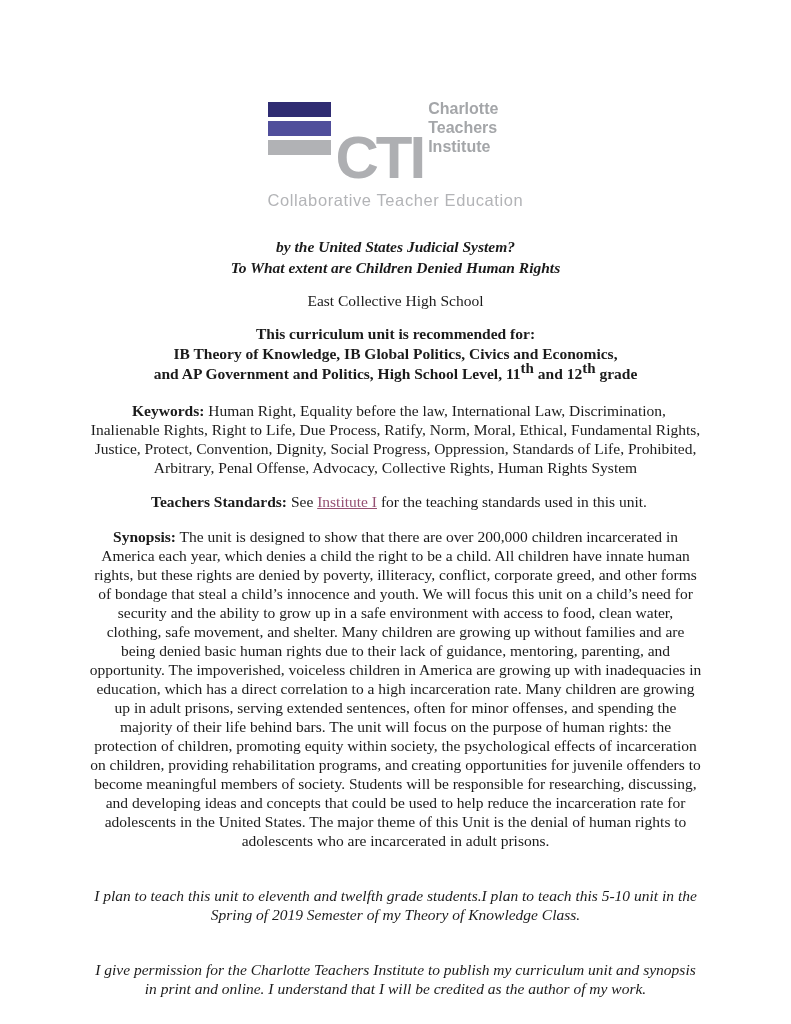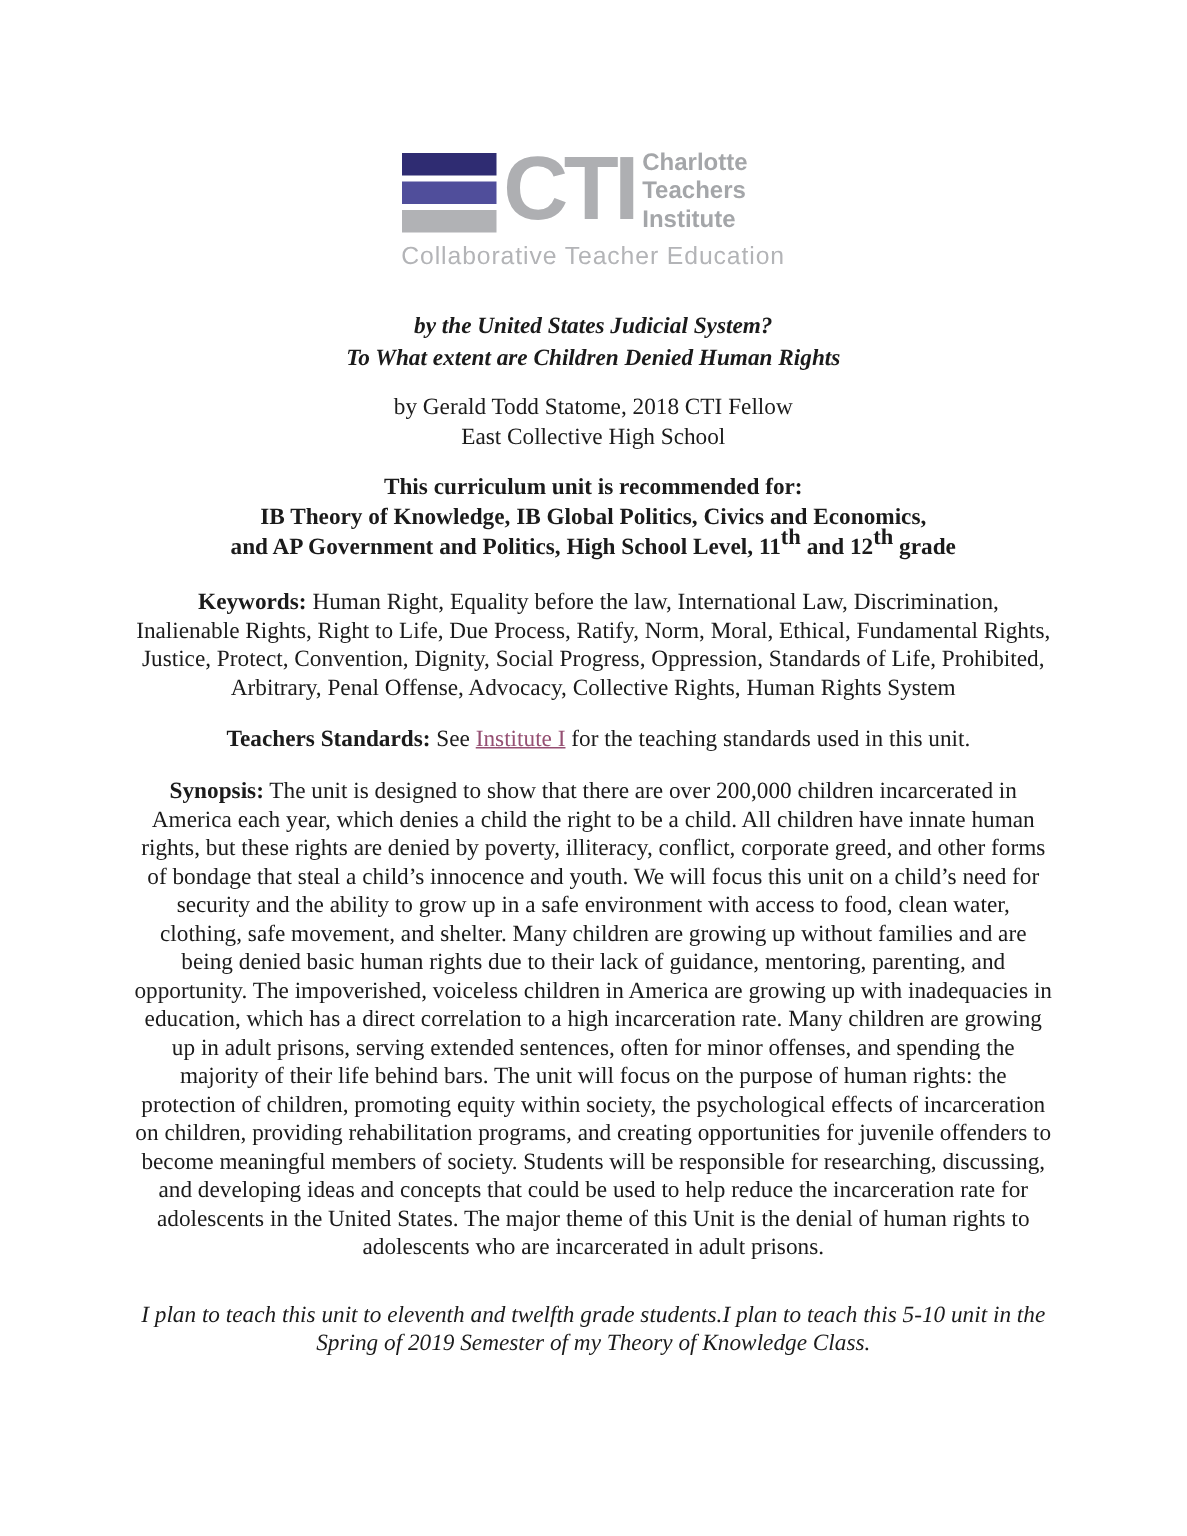--- a/index.html
+++ b/index.html
@@ -43,20 +43,21 @@
   .bar-mid    { background: #504e9b; }
   .bar-bottom { background: #b1b2b5; margin-bottom: 0; }
   .logo-acronym {
     font-family: "Liberation Sans", sans-serif;
     font-weight: bold;
     font-size: 60px;
     line-height: 55px;
     letter-spacing: -3px;
     color: #aeafb2;
     margin-left: 5px;
+    margin-top: 32px;
   }
   .logo-name {
     font-family: "Liberation Sans", sans-serif;
     font-weight: bold;
     font-size: 16px;
     line-height: 19px;
     color: #a4a6a9;
     margin-left: 5px;
     padding-top: 1px;
   }
@@ -101,21 +102,21 @@
   
   .para {
     font-size: 15.5px;
     line-height: 19px;
     margin: 0;
     text-align: center;
   }
   .mt-keywords  { margin-top: 17px; text-indent: 7px; }
   .mt-standards { margin-top: 15px; text-indent: 7px; }
   .mt-synopsis  { margin-top: 16px; }
-  .mt-statement { margin-top: 26px; font-style: italic; }
+  .mt-statement { margin-top: 36px; font-style: italic; }
   .bold-label { font-weight: bold; }
   a.doc-link {
     color: #954f72;
     text-decoration: underline;
     cursor: pointer;
   }
 </style>
 </head>
 <body>
 
@@ -137,31 +138,31 @@
     </div>
     <div class="logo-tagline">Collaborative Teacher Education</div>
   </div>
 
   <div class="title-block">
     <div>by the United States Judicial System?</div>
     <div>To What extent are Children Denied Human Rights</div>
   </div>
 
   <div class="byline-block">
-    <div>by Gerald Todd Statome, 2018 CTI Fellow</div>
     <div>East Collective High School</div>
   </div>
 
   <div class="recommended-block">
     <div>This curriculum unit is recommended for:</div>
     <div>IB Theory of Knowledge, IB Global Politics, Civics and Economics,</div>
     <div><span>and AP Government and Politics, High School Level, 11</span><sup class="ord">th</sup><span> and 12</span><sup class="ord">th</sup><span> grade</span></div>
   </div>
 
   <p class="para mt-keywords"><span class="bold-label">Keywords:</span><span> Human Right, Equality before the law, International Law, Discrimination, Inalienable Rights, Right to Life, Due Process, Ratify, Norm, Moral, Ethical, Fundamental Rights, Justice, Protect, Convention, Dignity, Social Progress, Oppression, Standards of Life, Prohibited, Arbitrary, Penal Offense, Advocacy, Collective Rights, Human Rights System</span></p>
 
   <p class="para mt-standards"><span class="bold-label">Teachers Standards:</span><span> See </span><a class="doc-link">Institute I</a><span> for the teaching standards used in this unit.</span></p>
 
   <p class="para mt-synopsis"><span class="bold-label">Synopsis:</span><span> The unit is designed to show that there are over 200,000 children incarcerated in America each year, which denies a child the right to be a child.  All children have innate human rights, but these rights are denied by poverty, illiteracy, conflict, corporate greed, and other forms of bondage that steal a child’s innocence and youth.  We will focus this unit on a child’s need for security and the ability to grow up in a safe environment with access to food, clean water, clothing, safe movement, and shelter.  Many children are growing up without families and are being denied basic human rights due to their lack of guidance, mentoring, parenting, and opportunity. The impoverished, voiceless children in America are growing up with inadequacies in education, which has a direct correlation to a high incarceration rate.  Many children are growing up in adult prisons, serving extended sentences, often for minor offenses, and spending the majority of their life behind bars.  The unit will focus on the purpose of human rights: the protection of children, promoting equity within society, the psychological effects of incarceration on children, providing rehabilitation programs, and creating opportunities for juvenile offenders to become meaningful members of society. Students will be responsible for researching, discussing, and developing ideas and concepts that could be used to help reduce the incarceration rate for adolescents in the United States.  The major theme of this Unit is the denial of human rights to adolescents who are incarcerated in adult prisons.</span></p>
 
   <p class="para mt-statement">I plan to teach this unit to eleventh and twelfth grade students.I plan to teach this 5-10 unit in the Spring of 2019 Semester of my Theory of Knowledge Class.</p>
+  <p class="para mt-statement">I give permission for the Charlotte Teachers Institute to publish my curriculum unit and synopsis in print and online. I understand that I will be credited as the author of my work.</p>
 
 </div>
 
 </body></html>

